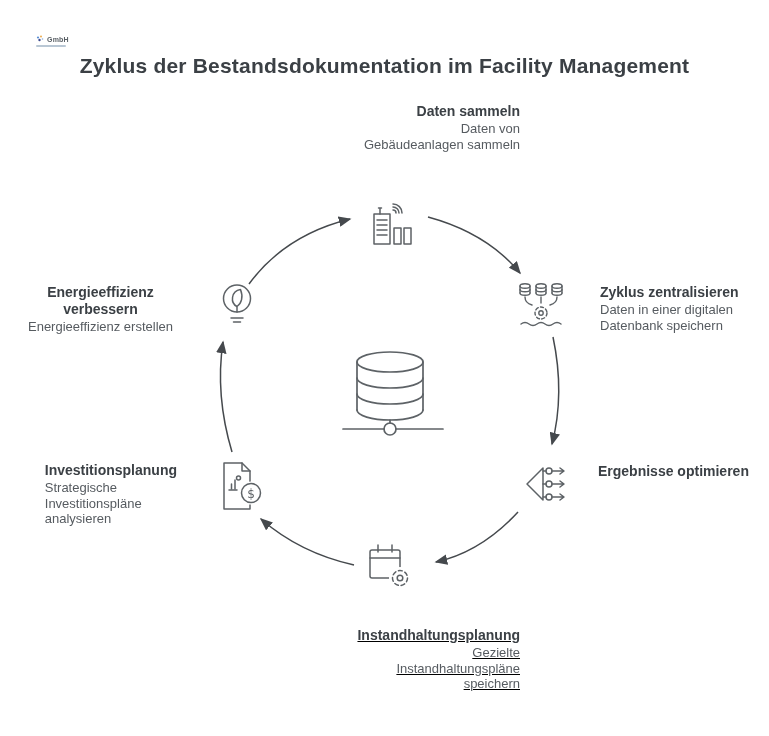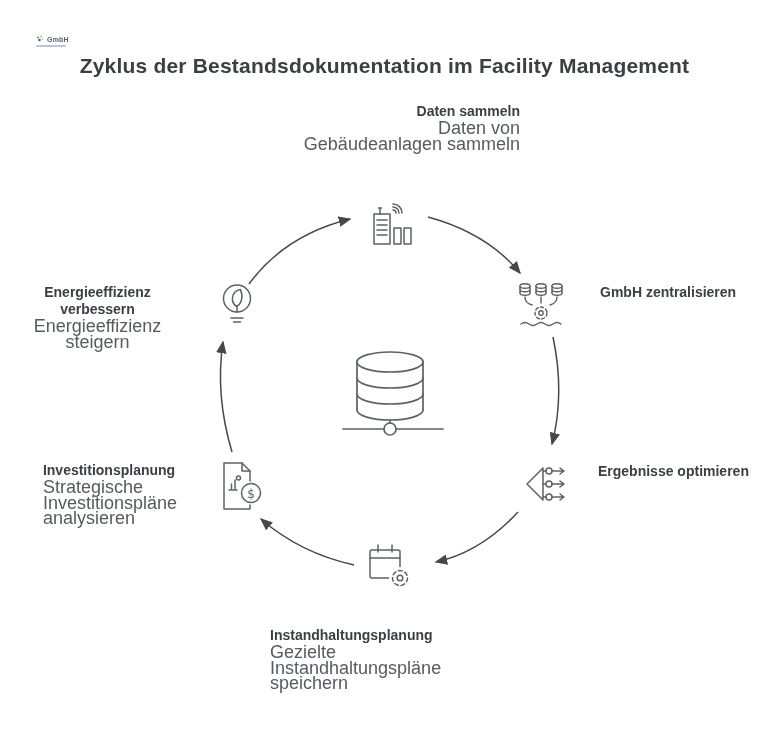--- a/index.html
+++ b/index.html
@@ -14,25 +14,25 @@
   .page-title{position:absolute;left:0;top:54px;width:769px;text-align:center;margin:0;
               font-size:21px;font-weight:bold;color:#3b4045;letter-spacing:.2px;}
   
   .diagram{position:absolute;inset:0;}
   .arrows{position:absolute;left:0;top:0;pointer-events:none;}
   .icon-box{position:absolute;}
   .icon-box svg{display:block;}
   
   .step{position:absolute;}
   .ttl{font-size:14px;line-height:17px;font-weight:bold;color:#3b4045;white-space:pre-line;margin:0 0 1px 0;}
-  .sub{font-size:18px;line-height:15.5px;color:#565b60;white-space:pre-line;margin:0;}
+  .sub{font-size:13px;line-height:15.5px;color:#565b60;white-space:pre-line;margin:0;}
   .pos-top{left:270px;top:103px;width:250px;text-align:right;}
   .pos-right-top{left:600px;top:284px;text-align:left;}
   .pos-right-bottom{left:598px;top:463px;text-align:left;}
-  .pos-bottom{left:270px;top:627px;width:250px;text-align:left;}
+  .pos-bottom{left:270px;top:627px;width:250px;text-align:right;text-decoration:underline;}
   .pos-left-bottom{right:592px;top:462px;}
   .pos-left-top{right:596px;top:284px;text-align:center;margin-left:22px;}
 </style>
 </head>
 <body>
 
 <div class="canvas">
 
   <div class="logo">
     <div class="logo-row">
@@ -168,21 +168,23 @@
       </svg>
     </div>
 
     <div class="step pos-top">
       <p class="ttl">Daten sammeln</p>
       <p class="sub">Daten von
 Gebäudeanlagen sammeln</p>
     </div>
 
     <div class="step pos-right-top">
-      <p class="ttl">GmbH zentralisieren</p>
+      <p class="ttl">Zyklus zentralisieren</p>
+      <p class="sub">Daten in einer digitalen
+Datenbank speichern</p>
     </div>
 
     <div class="step pos-right-bottom">
       <p class="ttl">Ergebnisse optimieren</p>
     </div>
 
     <div class="step pos-bottom">
       <p class="ttl">Instandhaltungsplanung</p>
       <p class="sub">Gezielte
 Instandhaltungspläne
@@ -192,17 +194,17 @@
     <div class="step pos-left-bottom">
       <p class="ttl">Investitionsplanung</p>
       <p class="sub">Strategische
 Investitionspläne
 analysieren</p>
     </div>
 
     <div class="step pos-left-top">
       <p class="ttl">Energieeffizienz
 verbessern</p>
-      <p class="sub">Energieeffizienz steigern</p>
+      <p class="sub">Energieeffizienz erstellen</p>
     </div>
 
   </div>
 </div>
 
 </body></html>

